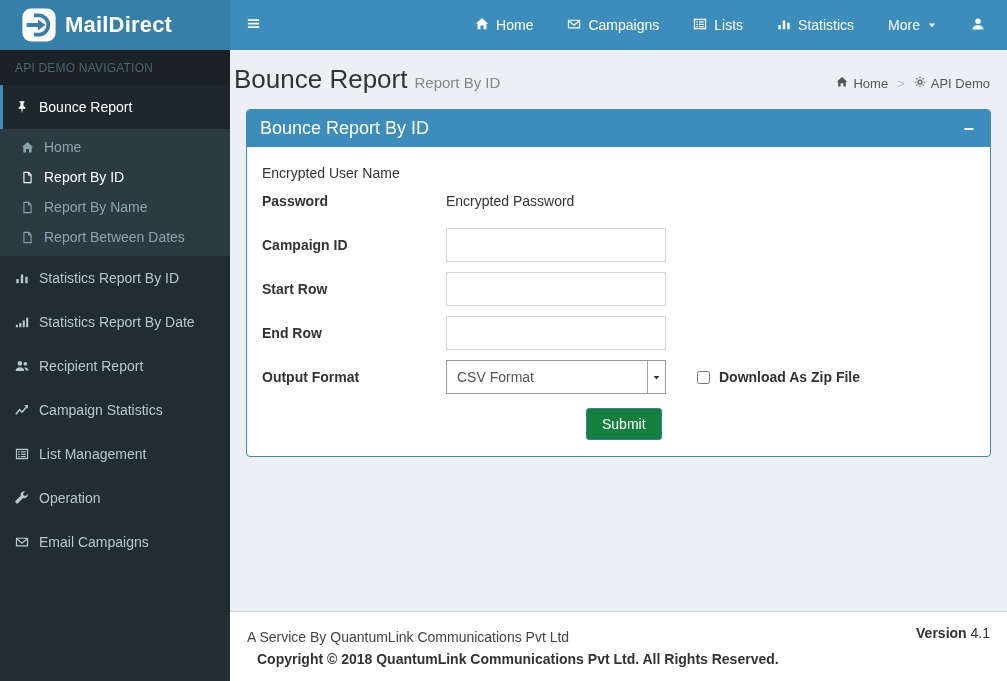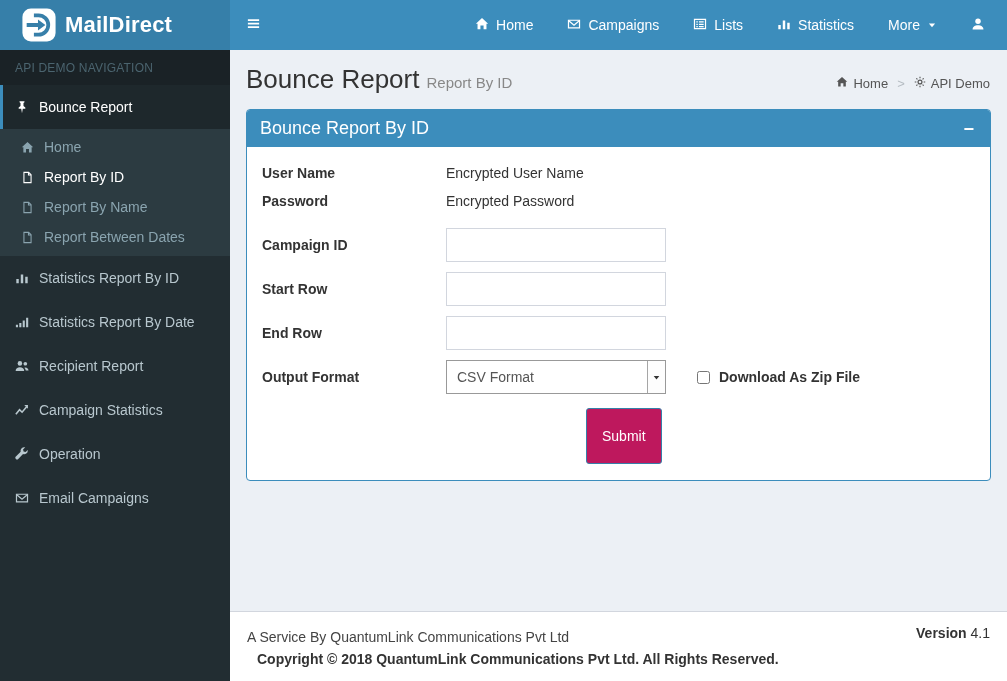--- a/index.html
+++ b/index.html
@@ -27,21 +27,21 @@
   .micon svg { width:14px; height:14px; fill:currentColor; display:block; }
   .mlabel { flex:1; white-space:nowrap; overflow:hidden; }
   .chev svg { width:12px; height:12px; fill:none; stroke:currentColor; display:block; }
   .submenu { background:#2c3b41; padding:3px 0 4px; }
   .submenu-item { display:flex; align-items:center; gap:10px; height:30px; padding:0 15px 0 21px; color:#8aa4af; font-size:14px; cursor:pointer; }
   .submenu-item.active { color:#fff; }
   .submenu-item .micon svg { width:13px; height:13px; }
 
   
   .content-wrapper { position:absolute; left:230px; top:50px; right:0; bottom:0; background:#ecf0f5; }
-  .content-header { position:relative; padding:14px 16px 14px; }
+  .content-header { position:relative; padding:14px 4px 14px; }
   .page-title { display:inline; margin:0; font-size:26px; font-weight:500; color:#333; }
   .page-subtitle { font-size:15px; color:#888; margin-left:7px; font-weight:400; }
   .breadcrumb { position:absolute; right:17px; top:26px; display:flex; align-items:center; gap:9px; font-size:13px; color:#555; }
   .crumb { display:flex; align-items:center; gap:5px; color:#555; cursor:pointer; }
   .crumb .icon svg { width:12px; height:12px; fill:currentColor; }
   .crumb-sep { color:#b5bcc2; }
 
   .panel { margin:0 16px; background:#fff; border:1px solid #3c8dbc; border-radius:4px; overflow:hidden; }
   .panel-heading { background:#3c8dbc; color:#fff; padding:8px 13px; font-size:18px; display:flex; align-items:center; }
   .panel-collapse { margin-left:auto; font-size:18px; font-weight:700; line-height:1; cursor:pointer; padding:0 3px; }
@@ -57,21 +57,21 @@
   .select-box { width:220px; height:34px; border:1px solid #999; background:#fff; display:flex; align-items:stretch; cursor:pointer; }
   .select-value { flex:1; display:flex; align-items:center; padding:0 10px; font-size:14px; color:#555; }
   .select-arrow { width:18px; border-left:1px solid #a6a6a6; display:flex; align-items:center; justify-content:center; color:#333; background:#fdfdfd; }
   .select-arrow svg { width:9px; height:9px; fill:currentColor; }
 
   .zip-group { display:flex; align-items:center; gap:9px; margin-left:31px; cursor:pointer; }
   .zip-group input { width:13px; height:13px; margin:0; cursor:pointer; }
   .zip-label { font-size:14px; font-weight:700; color:#333; }
 
   .submit-row { margin:14px 0 1px 324px; }
-  .btn-submit { background:#be185d; border:1px solid #367fa9; color:#fff; font-size:14px; padding:19px 15px; border-radius:3px; cursor:pointer; font-family:inherit; }
+  .btn-submit { background:#15803d; border:1px solid #367fa9; color:#fff; font-size:14px; padding:7px 15px; border-radius:3px; cursor:pointer; font-family:inherit; }
 
   
   .main-footer { position:absolute; left:230px; right:0; bottom:0; height:70px; background:#fff; border-top:1px solid #d2d6de; padding:17px 17px; color:#444; font-size:14px; }
   .footer-line1 { margin-bottom:6px; }
   .footer-line2 { font-weight:700; color:#333;margin-left:10px; }
   .footer-version { position:absolute; right:17px; top:13px; color:#333; }
   .footer-version .vlabel { font-weight:700;text-align:center; }
 </style>
 </head>
 <body>
@@ -296,20 +296,33 @@
       <span class="mlabel">Campaign Statistics</span>
       <span class="chev">
           <svg>
             <use href="#i-chev-left"></use>
           </svg>
         </span>
     </div>
     <div class="menu-parent">
       <span class="micon">
           <svg>
+            <use href="#i-list"></use>
+          </svg>
+        </span>
+      <span class="mlabel">List Management</span>
+      <span class="chev">
+          <svg>
+            <use href="#i-chev-left"></use>
+          </svg>
+        </span>
+    </div>
+    <div class="menu-parent">
+      <span class="micon">
+          <svg>
             <use href="#i-wrench"></use>
           </svg>
         </span>
       <span class="mlabel">Operation</span>
       <span class="chev">
           <svg>
             <use href="#i-chev-left"></use>
           </svg>
         </span>
     </div>
@@ -349,21 +362,20 @@
     </div>
 
     <section class="panel">
       <div class="panel-heading">
         <span>Bounce Report By ID</span>
         <span class="panel-collapse">−</span>
       </div>
       <div class="panel-body">
 
         <div class="form-row static-row">
-          <span class="form-label">User Name</span>
           <span class="static-value">Encrypted User Name</span>
         </div>
         <div class="form-row static-row gap-after">
           <span class="form-label">Password</span>
           <span class="static-value">Encrypted Password</span>
         </div>
 
         <div class="form-row">
           <label class="form-label">Campaign ID</label>
           <input type="text" class="form-control" value="" style="">

